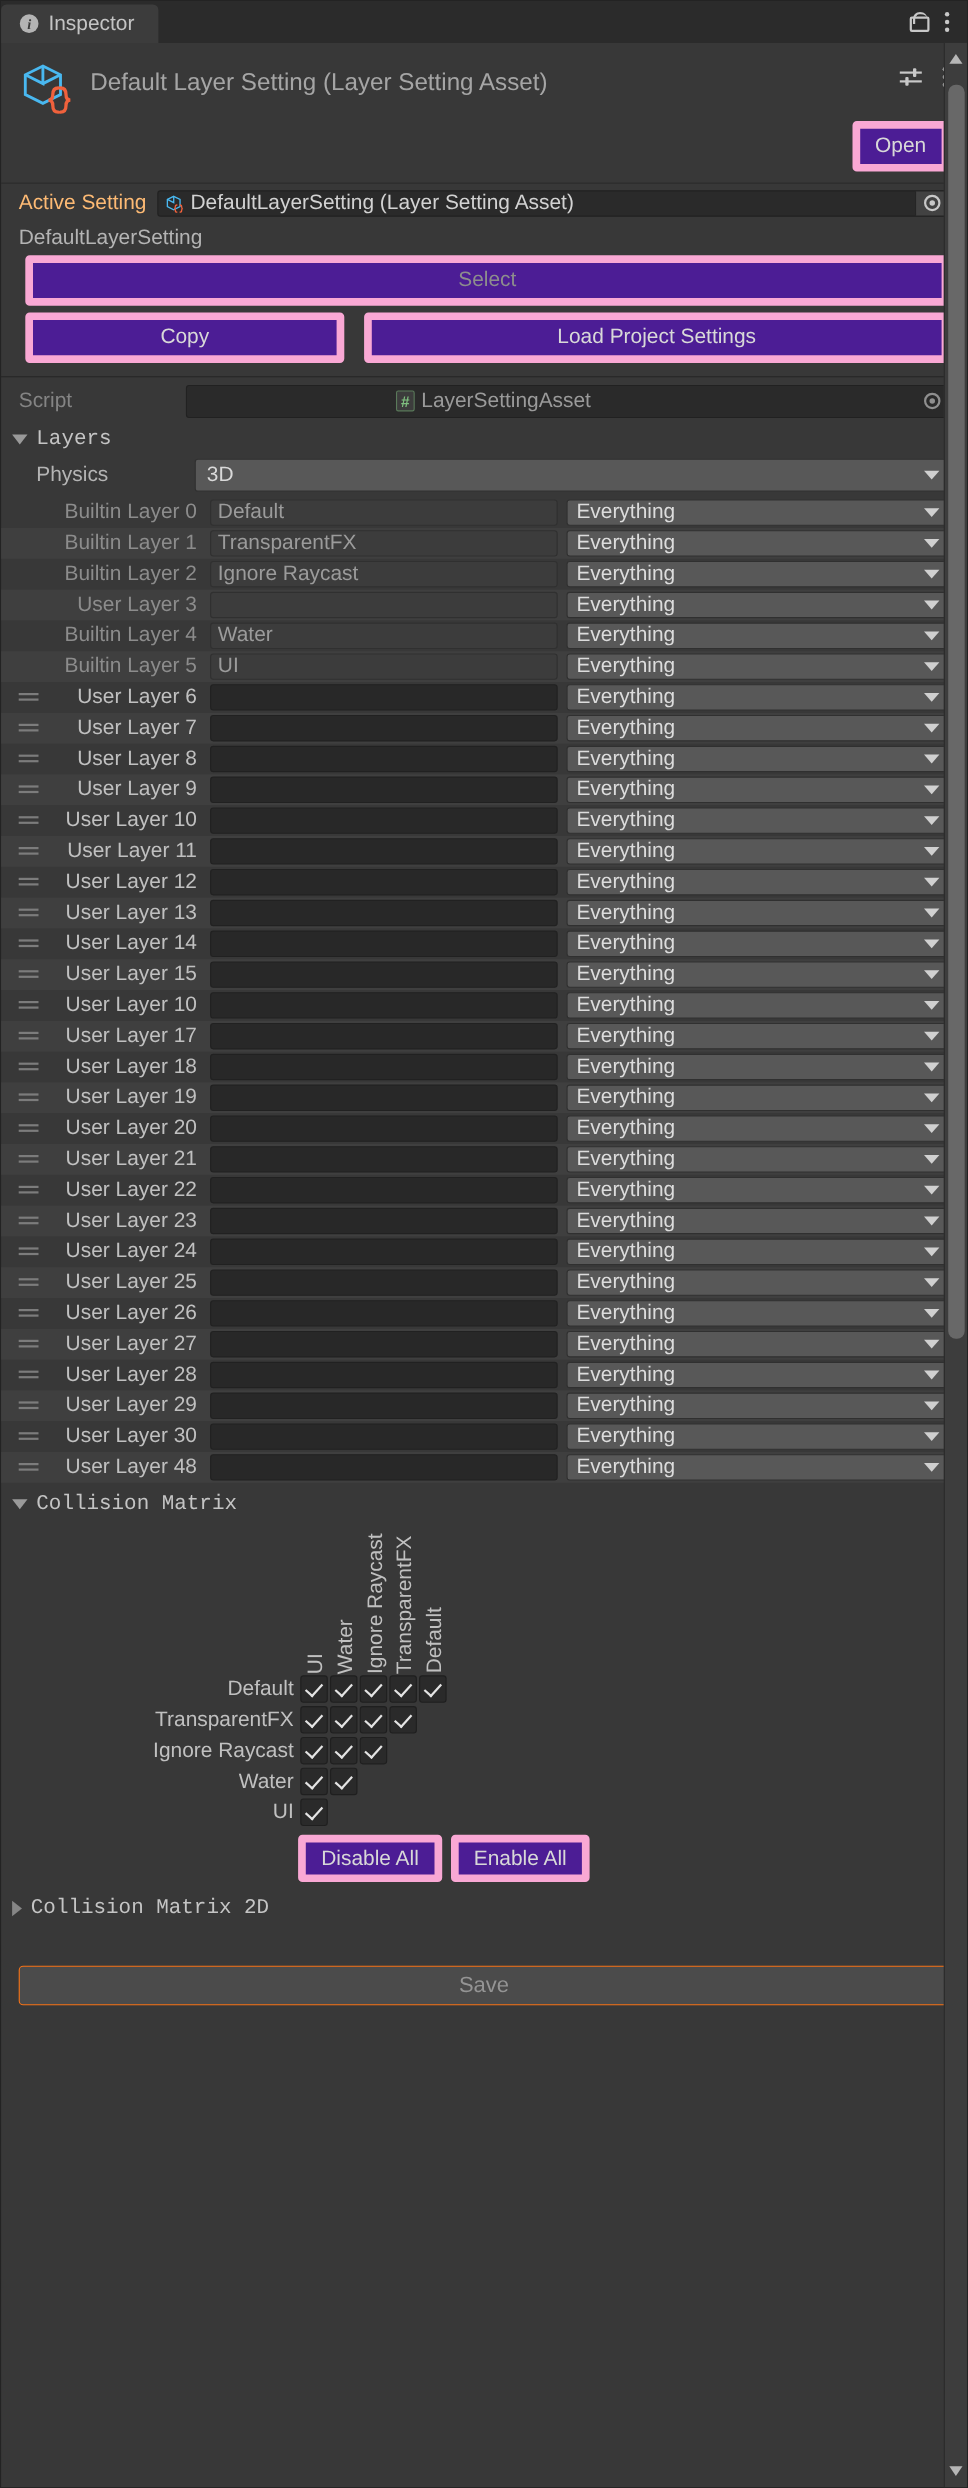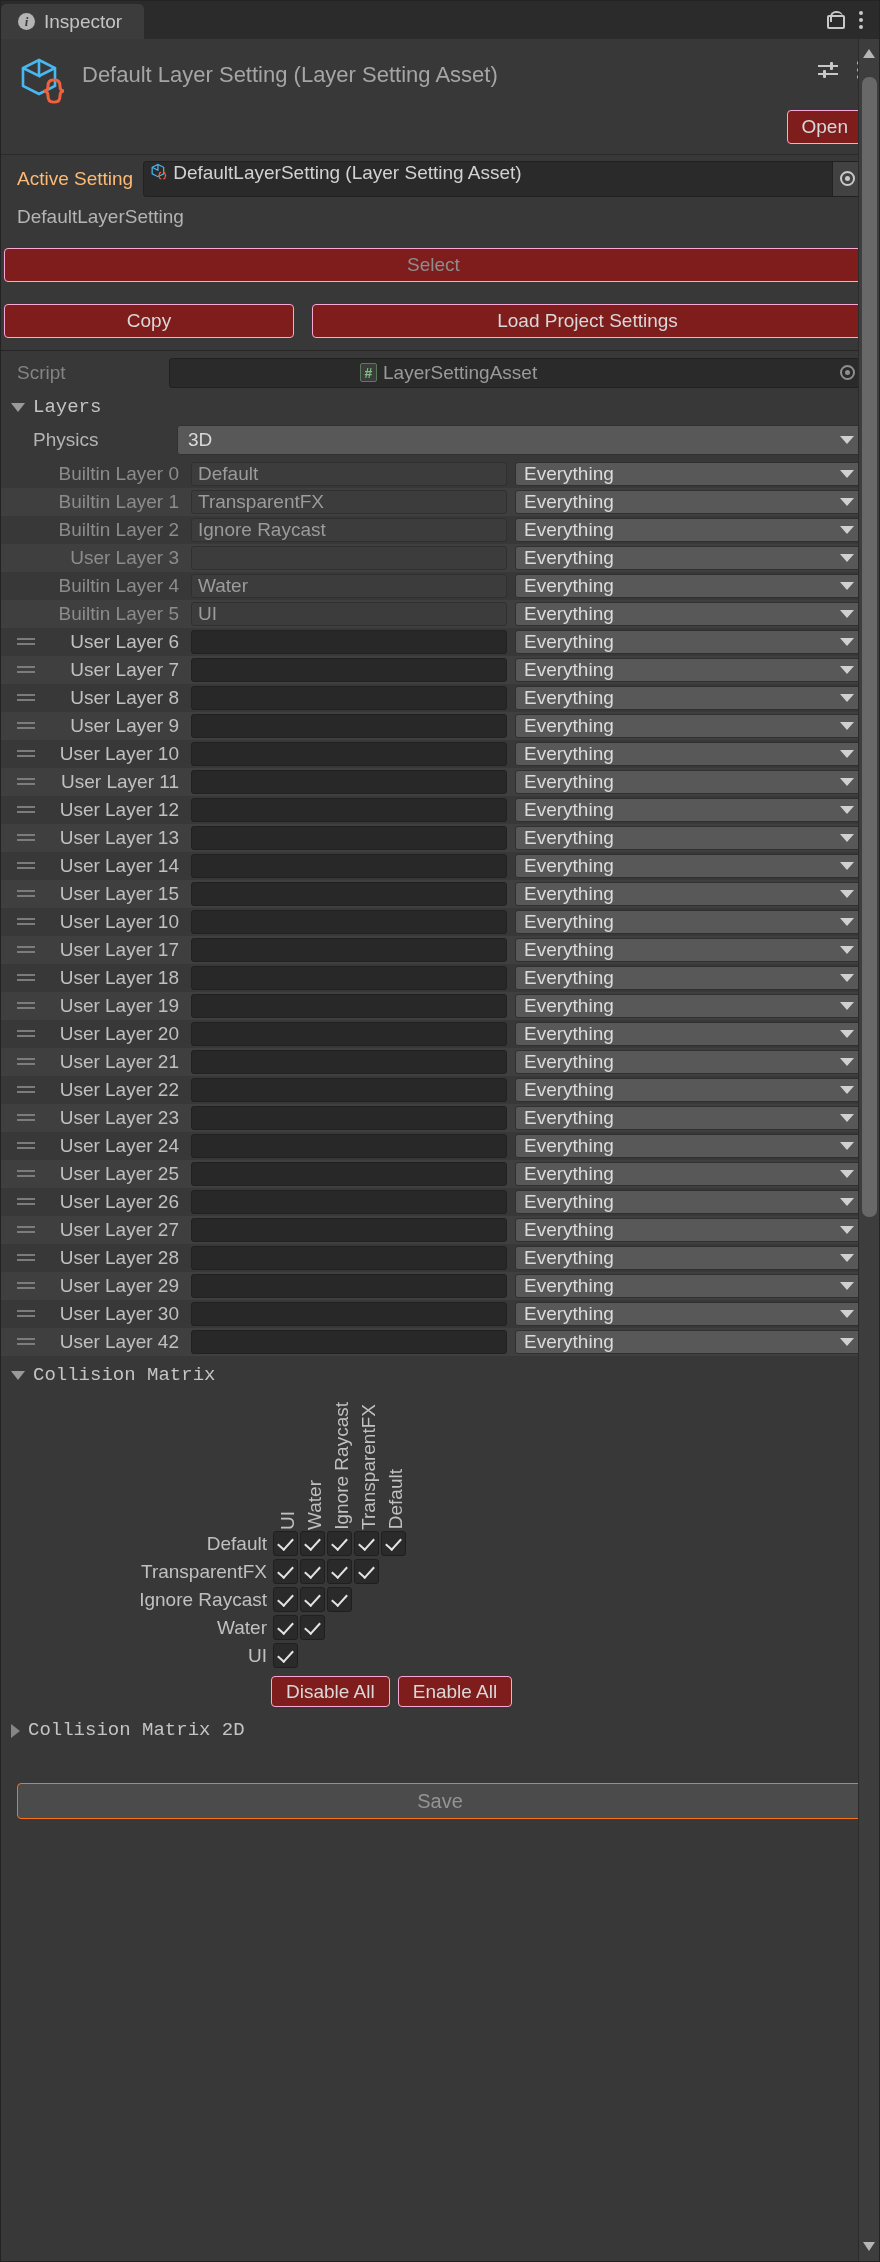--- a/index.html
+++ b/index.html
@@ -89,53 +89,53 @@
   .preset-icon span:nth-child(1) { top: 3px; }
   .preset-icon span:nth-child(2) { top: 11px; }
   .preset-icon i {
     position: absolute; width: 3px; height: 8px; background: #c8c8c8; border-radius:1px;
   }
   .preset-icon i:nth-child(3) { left: 12px; top: 0px; }
   .preset-icon i:nth-child(4) { left: 5px; top: 8px; }
 
   .open-row { display: flex; justify-content: flex-end; margin-top: 4px; }
   .btn {
-    background: #7f1d1d;
-    border: 1px solid #f9a8d4;
+    background: #4c1d95;
+    border: 7px solid #f9a8d4;
     border-radius: 4px;
     color: #d8d8d8;
     font-size: 19px;
     padding: 5px 14px;
     line-height: 1.15;
   }
   .btn.disabled { color: #8d8d8d; }
 
   
   .field-row { display: flex; align-items: center; padding: 6px 16px 0 16px; }
   .field-label { font-size: 19px; color: #fdba74; }
   .objfield {
-    flex: 1; height: 36px; margin-left: 10px;
+    flex: 1; height: 24px; margin-left: 10px;
     background: #2a2a2a; border: 1px solid #212121; border-radius: 3px;
-    display: flex; align-items: flex-start; position: relative;
+    display: flex; align-items: flex-end; position: relative;
     padding-left: 6px; gap: 5px;
   }
   .objfield .txt { color: #d2d2d2; font-size: 19px; white-space: nowrap; }
   .objfield .picker {
     position: absolute; right: 0; top: 0; bottom: 0; width: 30px;
     background: #424242; border-left: 1px solid #212121;
     display: flex; align-items: center; justify-content: center;
     border-top-right-radius: 3px; border-bottom-right-radius: 3px;
   }
   .dot-target { width: 15px; height: 15px; border: 2px solid #c8c8c8; border-radius: 50%;
     display:flex; align-items:center; justify-content:center; }
   .dot-target i { width: 5px; height: 5px; border-radius: 50%; background: #c8c8c8; }
 
   .sub-name { font-size: 19px; color: #b4b4b4; padding: 9px 16px 4px 16px; }
 
-  .btn-row { display: flex; gap: 18px; padding: 0 16px 6px 3px; margin-top: 16px; }
+  .btn-row { display: flex; gap: 18px; padding: 0 16px 6px 22px; }
   .btn-row .btn { flex: 1; }
 
   .divider { height: 1px; background: #262626; margin: 6px 0 0 0; }
 
   
   .cube { position: absolute; inset: 0; }
   .cube svg { width: 100%; height: 100%; display: block; }
 
   
   .script-row { display: flex; align-items: center; padding: 7px 16px 0 16px; }
@@ -751,21 +751,21 @@
         <div class="layer-mask">
           <span>Everything</span>
           <span class="caret"></span>
         </div>
       </div>
       <div class="layer-row alt">
         <span class="handle">
           <i></i>
           <i></i>
         </span>
-        <span class="layer-name user">User Layer 42</span>
+        <span class="layer-name user">User Layer 48</span>
         <div class="layer-input edit"></div>
         <div class="layer-mask">
           <span>Everything</span>
           <span class="caret"></span>
         </div>
       </div>
     </div>
 
   <div class="foldout">
     <span class="tri-down"></span>

